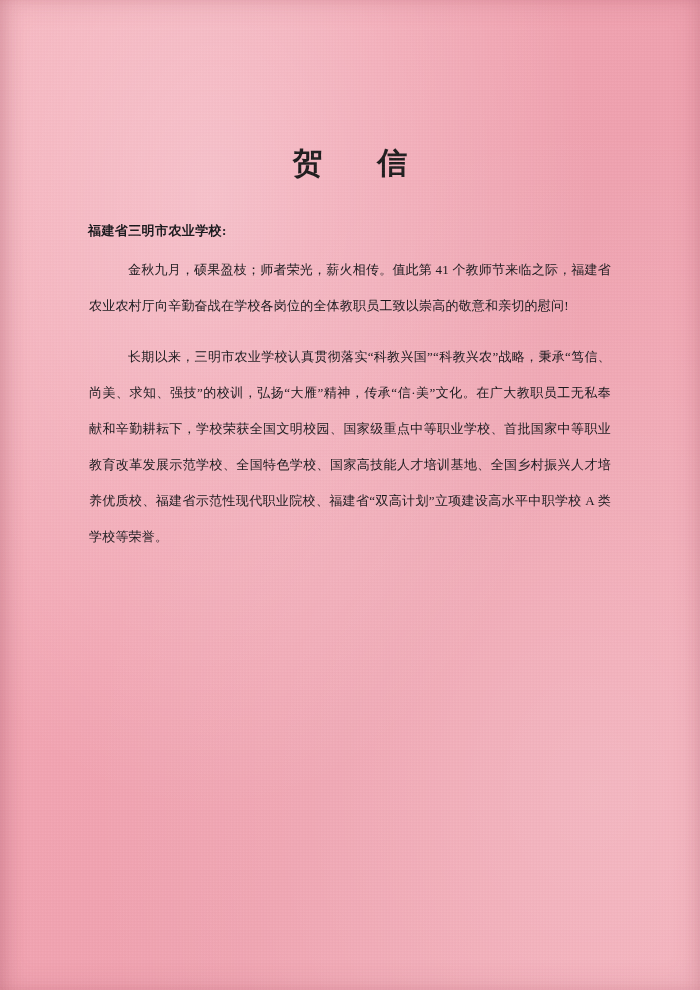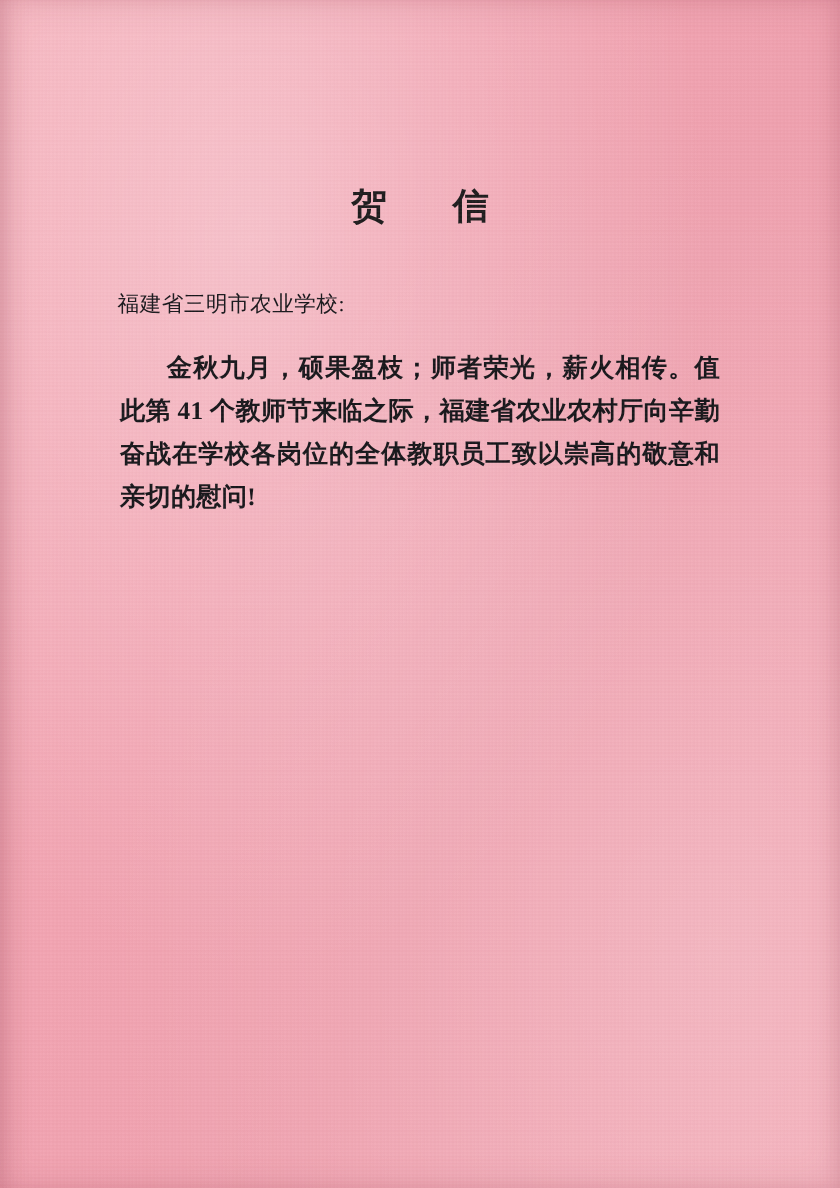--- a/index.html
+++ b/index.html
@@ -44,60 +44,61 @@
       inset -10px 0 18px -12px rgba(120, 40, 60, 0.18);
   }
   #content {
     position: absolute;
     left: 88px;
     top: 0;
     width: 524px;
     height: 990px;
   }
   .doc-title {
-    margin: 10px;
+    margin: 0;
     padding-top: 148px;
     text-align: center;
     font-family: "DejaVu Serif", "Liberation Serif", serif;
     font-size: 30px;
     font-weight: bold;
     letter-spacing: 22px;
     text-indent: 22px;
     color: #1d1b1c;
     line-height: 1;
   }
   .salutation {
-    margin: 10px;
+    margin: 0;
     padding-top: 46px;
-    font-size: 18px;
+    font-size: 13px;
     line-height: 1.0;
     color: #17161a;
-    font-weight: 400;
+    font-weight: 700;
     letter-spacing: 0.4px;
   }
   .body-para {
-    margin: 12px;
+    margin: 1px;
     padding-top: 14px;
-    font-size: 21px;
+    font-size: 13px;
     line-height: 36px;
     color: #17161a;
     text-indent: 39px;
     text-align: justify;
     text-justify: inter-ideograph;
-    font-weight: 700;
+    font-weight: 400;
     letter-spacing: 0.2px;
   }
   .body-para:first-of-type {
     padding-top: 16px;
   }
 </style>
 </head>
 <body>
 
 <div id="page">
   <div id="content">
     <h1 class="doc-title">贺 信</h1>
     <p class="salutation">福建省三明市农业学校:</p>
     <p class="body-para">金秋九月，硕果盈枝；师者荣光，薪火相传。值此第 41 个教师节来临之际，福建省农业农村厅向辛勤奋战在学校各岗位的全体教职员工致以崇高的敬意和亲切的慰问!</p>
+    <p class="body-para">长期以来，三明市农业学校认真贯彻落实“科教兴国”“科教兴农”战略，秉承“笃信、尚美、求知、强技”的校训，弘扬“大雁”精神，传承“信·美”文化。在广大教职员工无私奉献和辛勤耕耘下，学校荣获全国文明校园、国家级重点中等职业学校、首批国家中等职业教育改革发展示范学校、全国特色学校、国家高技能人才培训基地、全国乡村振兴人才培养优质校、福建省示范性现代职业院校、福建省“双高计划”立项建设高水平中职学校 A 类学校等荣誉。</p>
   </div>
   <div id="grain"></div>
   <div id="edge"></div>
 </div>
 
 </body></html>

